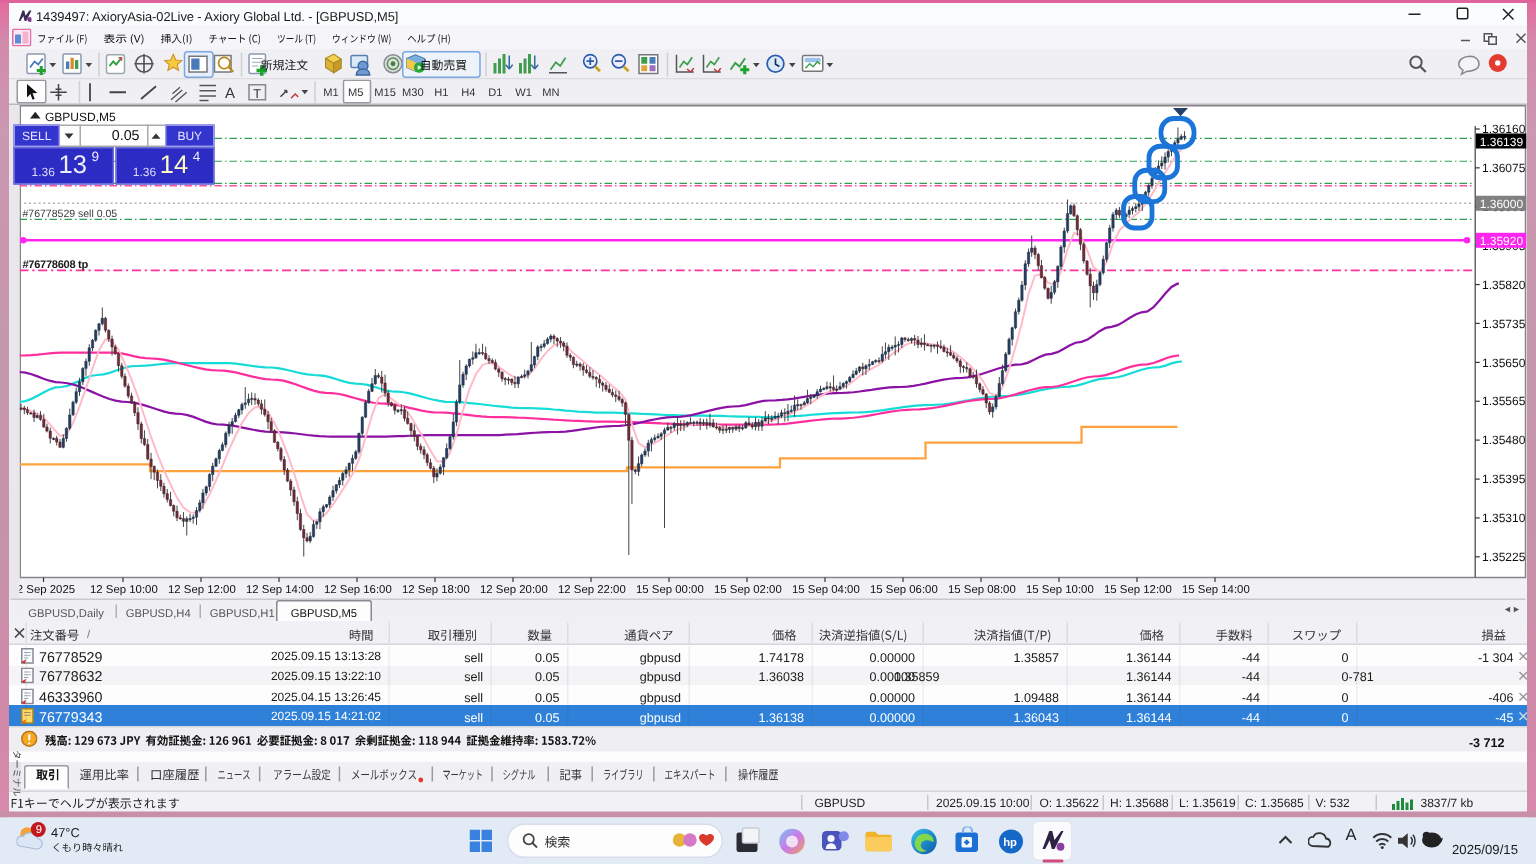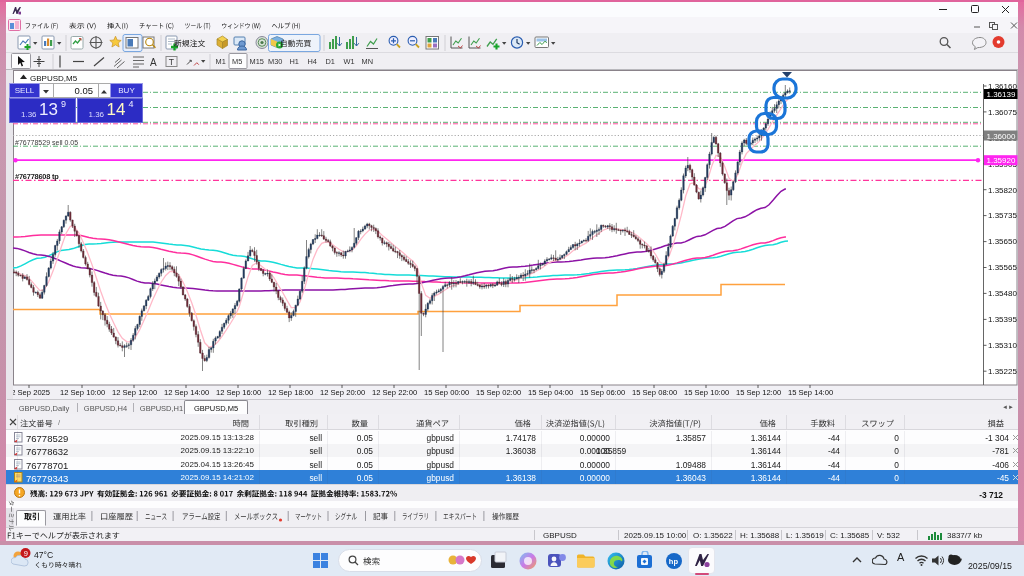--- a/index.html
+++ b/index.html
@@ -18,20 +18,21 @@
 #pinkT{position:absolute;left:0;top:0;width:1024px;height:2px;background:#e0649c;z-index:70}
 #pinkB{position:absolute;left:0;top:541px;width:1024px;height:4px;background:#c98fa9;z-index:70}
 #taskbar{position:absolute;left:0;top:545px;width:1024px;height:31px;background:#e1eaf5;z-index:80}
 </style></head><body>
 <div id="winbg"></div>
 <div class="abs" id="titlebar">
   <svg class="abs" style="left:6px;top:4px" width="9" height="9" viewBox="0 0 9 9">
       <path d="M0.5 8L3 1h1.2L5 4.5 7.6 1H9L5.5 8H4.4L3.6 4.6 1.6 8z" fill="#3b2a52"></path>
       <circle cx="7.8" cy="7" r="1.6" fill="#7a3b8f"></circle>
     </svg>
+  <div class="abs latin" style="left:18px;top:3.5px;font-size:8.6px;color:#1a1a1a;letter-spacing:-0.05px">1439497: AxioryAsia-02Live - Axiory Global Ltd. - [GBPUSD,M5]</div>
   <svg class="abs" style="left:927px;top:1px" width="85" height="13" viewBox="0 0 85 13">
       <g stroke="#222" stroke-width="1" fill="none">
         <path d="M6 6.5h8"></path>
         <rect x="38.5" y="2.5" width="7" height="7" rx="1"></rect>
         <path d="M69 3l7 7M76 3l-7 7"></path>
       </g>
     </svg>
 </div>
 <div class="abs" id="menubar">
   <svg class="abs" style="left:2px;top:2px" width="13" height="12" viewBox="0 0 13 12">
@@ -346,31 +347,31 @@
     <div class="abs latin" style="left:138px;top:32.4px;width:110px;text-align:right;font-size:8px;color:#1a1a1a">2025.09.15 13:22:10</div>
     <div class="abs latin" style="left:206px;top:32.4px;width:110px;text-align:right;font-size:8.4px;color:#1a1a1a">sell</div>
     <div class="abs latin" style="left:257px;top:32.4px;width:110px;text-align:right;font-size:8.4px;color:#1a1a1a">0.05</div>
     <div class="abs latin" style="left:338px;top:32.4px;width:110px;text-align:right;font-size:8.4px;color:#1a1a1a">gbpusd</div>
     <div class="abs latin" style="left:420px;top:32.4px;width:110px;text-align:right;font-size:8.4px;color:#1a1a1a">1.36038</div>
     <div class="abs latin" style="left:494px;top:32.4px;width:110px;text-align:right;font-size:8.4px;color:#1a1a1a">0.00000</div>
     <div class="abs latin" style="left:590px;top:32.4px;width:110px;font-size:8.4px;color:#1a1a1a">1.35859</div>
     <div class="abs latin" style="left:665px;top:32.4px;width:110px;text-align:right;font-size:8.4px;color:#1a1a1a">1.36144</div>
     <div class="abs latin" style="left:724px;top:32.4px;width:110px;text-align:right;font-size:8.4px;color:#1a1a1a">-44</div>
     <div class="abs latin" style="left:783px;top:32.4px;width:110px;text-align:right;font-size:8.4px;color:#1a1a1a">0</div>
-    <div class="abs latin" style="left:893px;top:32.4px;width:110px;text-align:right;font-size:8.4px;color:#1a1a1a">-781</div>
+    <div class="abs latin" style="left:893px;top:32.4px;width:110px;font-size:8.4px;color:#1a1a1a">-781</div>
     <svg class="abs" style="left:1006px;top:33.3px" width="7" height="7">
       <path d="M1 1l5 5M6 1l-5 5" stroke="#999" stroke-width="1"></path>
     </svg>
     <div class="abs" style="left:0px;top:43.1px;width:1012px;height:13.4px;background:#fdfdfe"></div>
     <svg class="abs" style="left:7px;top:44.6px" width="11" height="11">
       <rect x="1.5" y="0.5" width="7.5" height="9.5" fill="#fff" stroke="#889"></rect>
       <path d="M3 3h4.5M3 4.8h4.5M3 6.6h3" stroke="#9ab" stroke-width="0.7"></path>
       <path d="M1 9.5l3.5-2-1 3z" fill="#c33"></path>
     </svg>
-    <div class="abs latin" style="left:20px;top:45.7px;font-size:9.5px;color:#1a1a1a">76778701</div>
+    <div class="abs latin" style="left:20px;top:45.7px;font-size:9.5px;color:#1a1a1a">46333960</div>
     <div class="abs latin" style="left:138px;top:45.7px;width:110px;text-align:right;font-size:8px;color:#1a1a1a">2025.04.15 13:26:45</div>
     <div class="abs latin" style="left:206px;top:45.7px;width:110px;text-align:right;font-size:8.4px;color:#1a1a1a">sell</div>
     <div class="abs latin" style="left:257px;top:45.7px;width:110px;text-align:right;font-size:8.4px;color:#1a1a1a">0.05</div>
     <div class="abs latin" style="left:338px;top:45.7px;width:110px;text-align:right;font-size:8.4px;color:#1a1a1a">gbpusd</div>
     <div class="abs latin" style="left:420px;top:60px;width:110px;text-align:left;font-size:8.4px;color:#1a1a1a">1.36089</div>
     <div class="abs latin" style="left:494px;top:45.7px;width:110px;text-align:right;font-size:8.4px;color:#1a1a1a">0.00000</div>
     <div class="abs latin" style="left:590px;top:45.7px;width:110px;text-align:right;font-size:8.4px;color:#1a1a1a">1.09488</div>
     <div class="abs latin" style="left:665px;top:45.7px;width:110px;text-align:right;font-size:8.4px;color:#1a1a1a">1.36144</div>
     <div class="abs latin" style="left:724px;top:45.7px;width:110px;text-align:right;font-size:8.4px;color:#1a1a1a">-44</div>
     <div class="abs latin" style="left:783px;top:45.7px;width:110px;text-align:right;font-size:8.4px;color:#1a1a1a">0</div>

